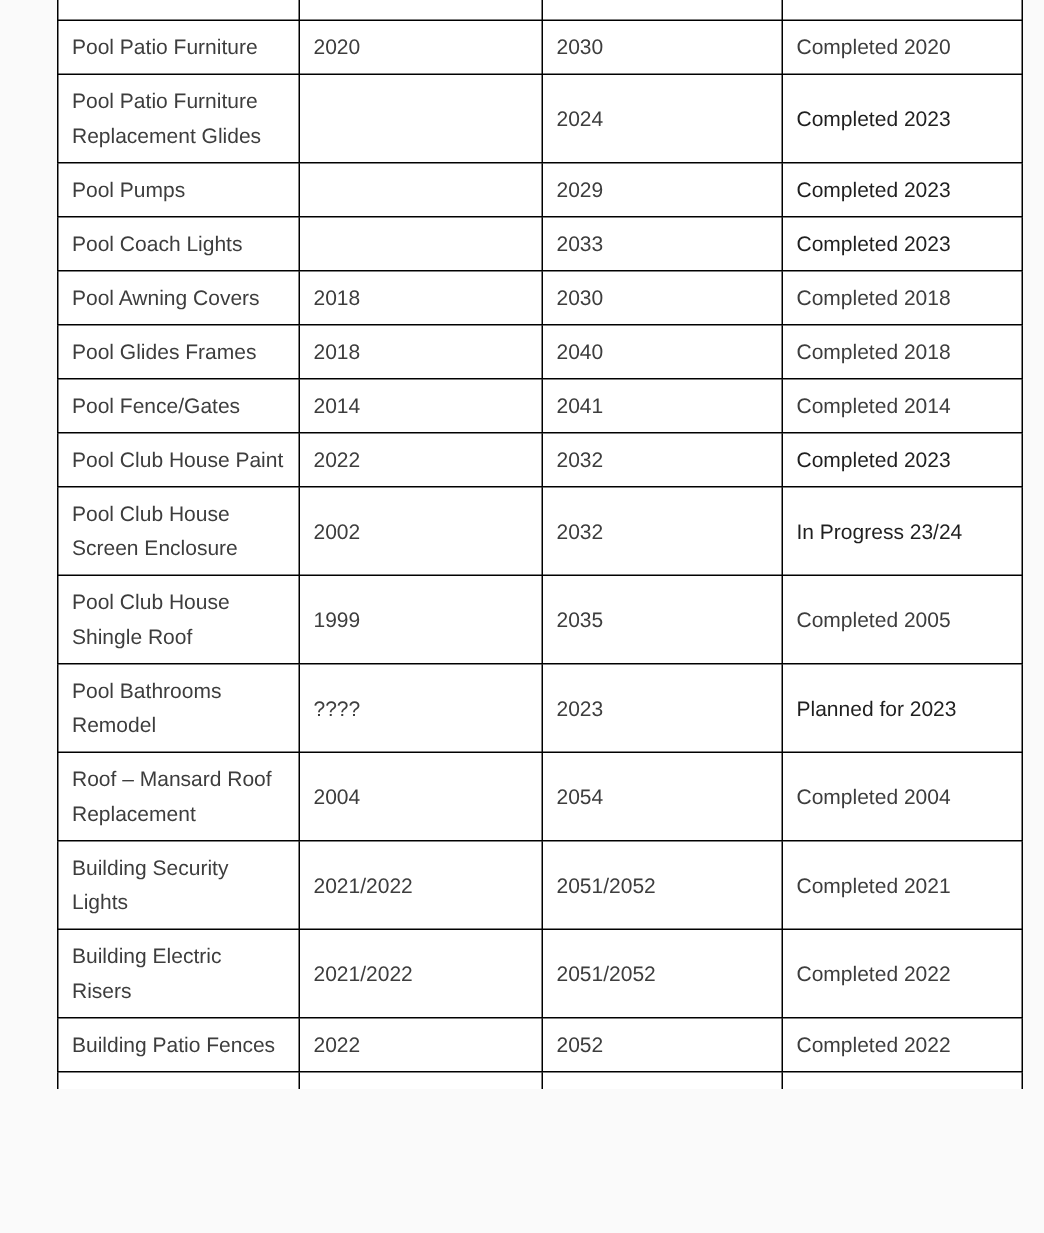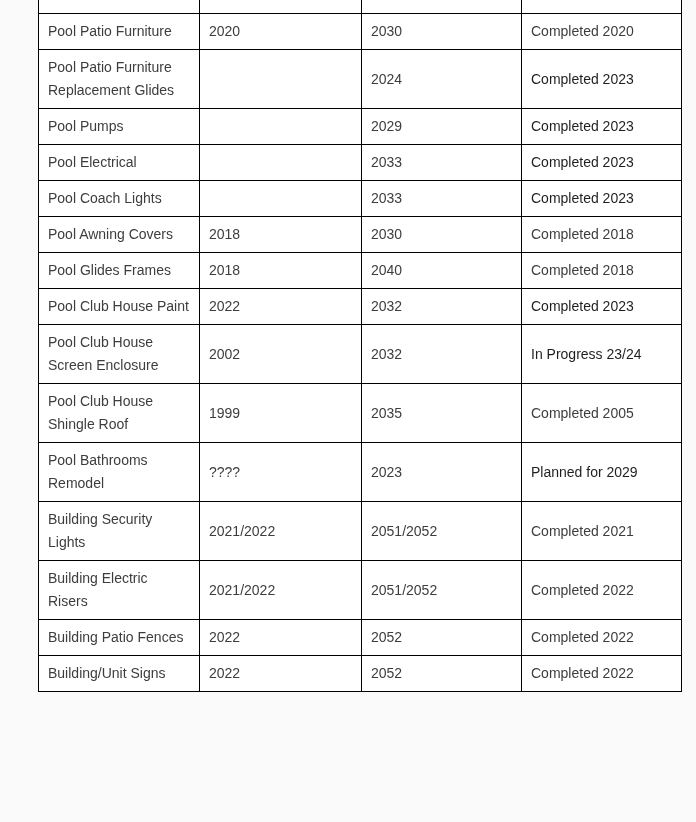--- a/index.html
+++ b/index.html
@@ -73,42 +73,42 @@
           <td>2024</td>
           <td class="bold">Completed 2023</td>
         </tr>
         <tr>
           <td>Pool Pumps</td>
           <td></td>
           <td>2029</td>
           <td class="bold">Completed 2023</td>
         </tr>
         <tr>
-          <td>Pool Electrical</td>
-          <td></td>
-          <td>2033</td>
-          <td class="bold">Completed 2023</td>
-        </tr>
-        <tr>
           <td>Pool Coach Lights</td>
           <td></td>
           <td>2033</td>
           <td class="bold">Completed 2023</td>
         </tr>
         <tr>
           <td>Pool Awning Covers</td>
           <td>2018</td>
           <td>2030</td>
           <td>Completed 2018</td>
         </tr>
         <tr>
           <td>Pool Glides Frames</td>
           <td>2018</td>
           <td>2040</td>
           <td>Completed 2018</td>
+        </tr>
+        <tr>
+          <td>Pool Fence/Gates</td>
+          <td>2014</td>
+          <td>2041</td>
+          <td>Completed 2014</td>
         </tr>
         <tr>
           <td>Pool Club House Paint</td>
           <td>2022</td>
           <td>2032</td>
           <td class="bold">Completed 2023</td>
         </tr>
         <tr>
           <td>Pool Club House Screen Enclosure</td>
           <td>2002</td>
@@ -118,21 +118,27 @@
         <tr>
           <td>Pool Club House Shingle Roof</td>
           <td>1999</td>
           <td>2035</td>
           <td>Completed 2005</td>
         </tr>
         <tr>
           <td>Pool Bathrooms Remodel</td>
           <td>????</td>
           <td>2023</td>
-          <td class="bold">Planned for 2029</td>
+          <td class="bold">Planned for 2023</td>
+        </tr>
+        <tr>
+          <td>Roof – Mansard Roof Replacement</td>
+          <td>2004</td>
+          <td>2054</td>
+          <td>Completed 2004</td>
         </tr>
         <tr>
           <td>Building Security Lights</td>
           <td>2021/2022</td>
           <td>2051/2052</td>
           <td>Completed 2021</td>
         </tr>
         <tr>
           <td>Building Electric Risers</td>
           <td>2021/2022</td>

